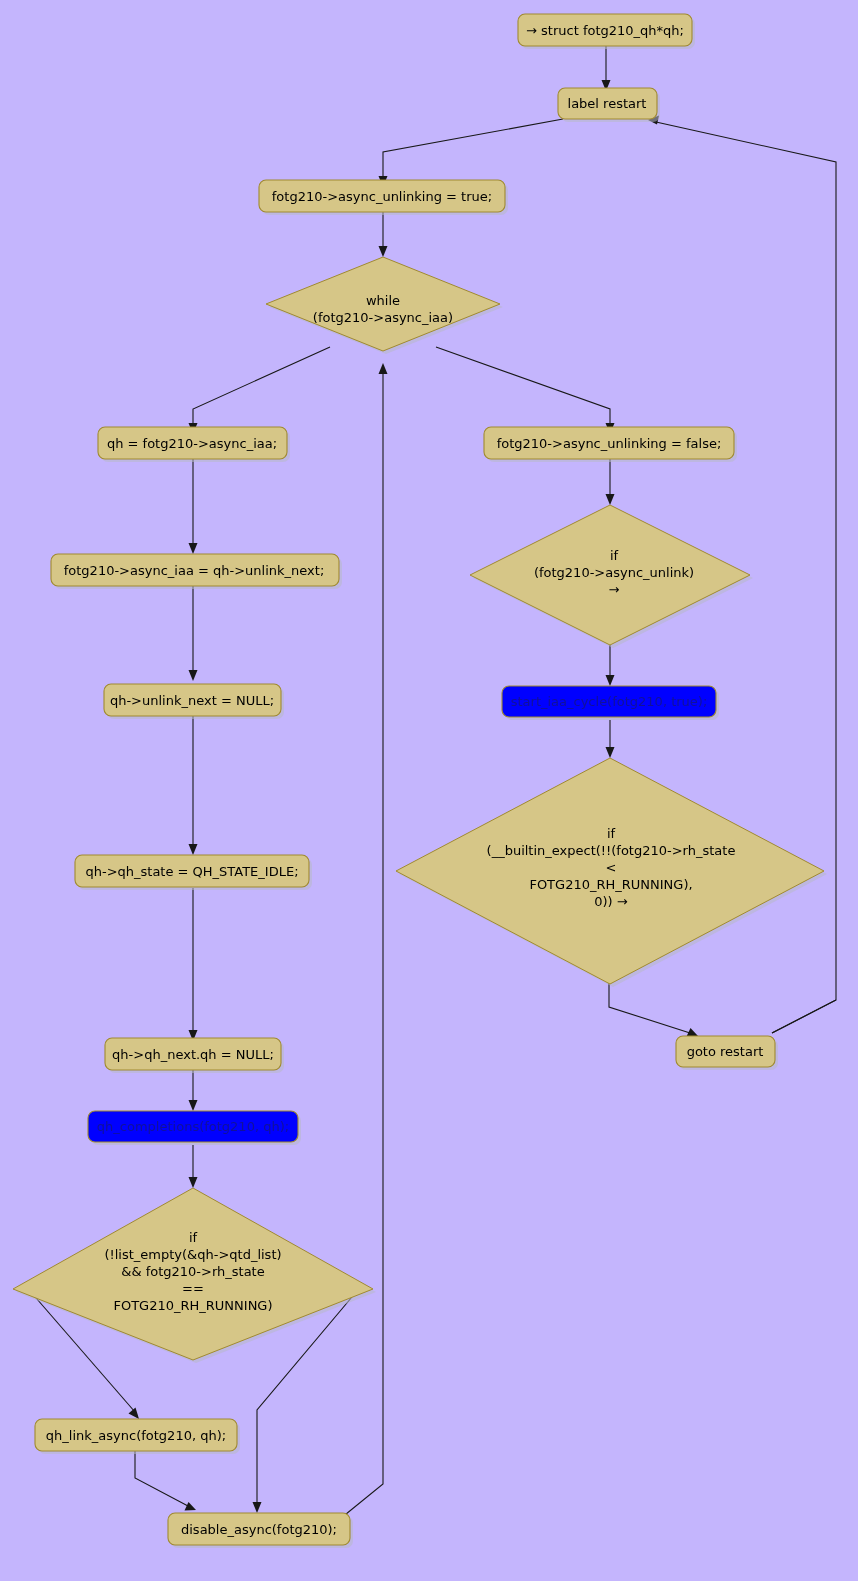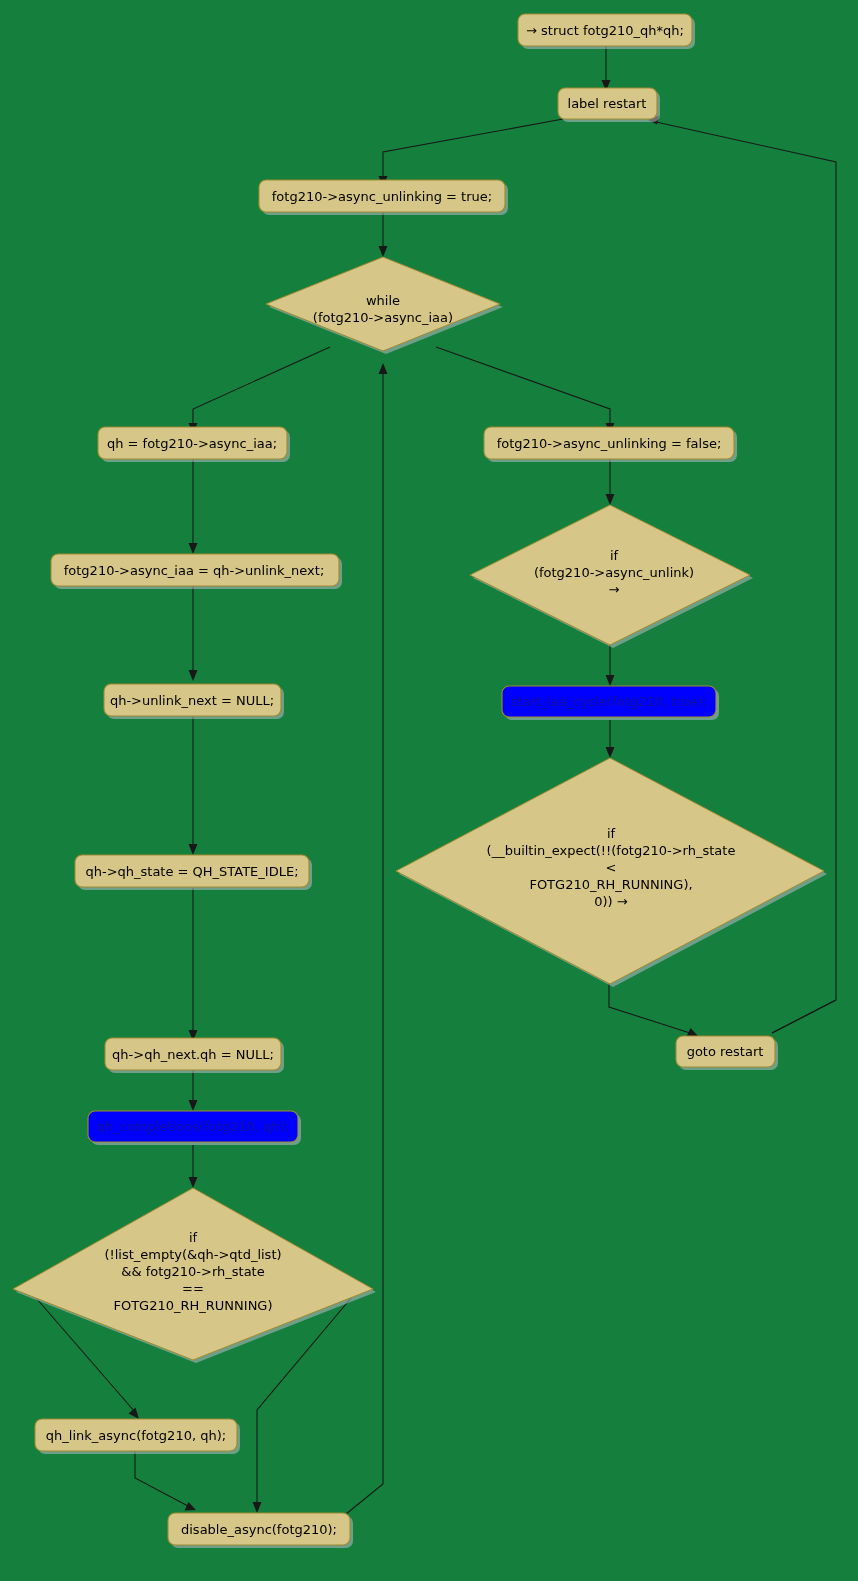--- a/index.html
+++ b/index.html
@@ -4,21 +4,21 @@
 <style>
   html, body {
     margin: 0;
     padding: 0;
     background: #ffffff;
   }
   #canvas-wrap {
     position: relative;
     width: 858px;
     height: 1581px;
-    background: #15803d;
+    background: #c4b5fd;
     overflow: hidden;
     font-family: "DejaVu Sans", sans-serif;
   }
   svg#flow {
     position: absolute;
     left: 0;
     top: 0;
     width: 858px;
     height: 1581px;
   }

